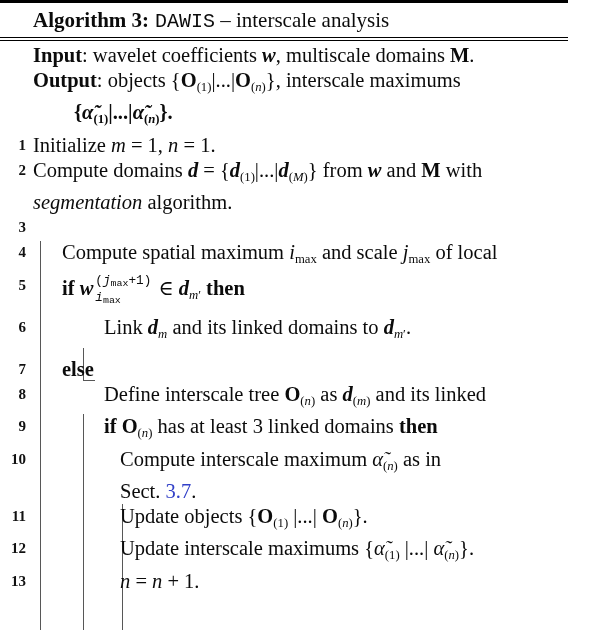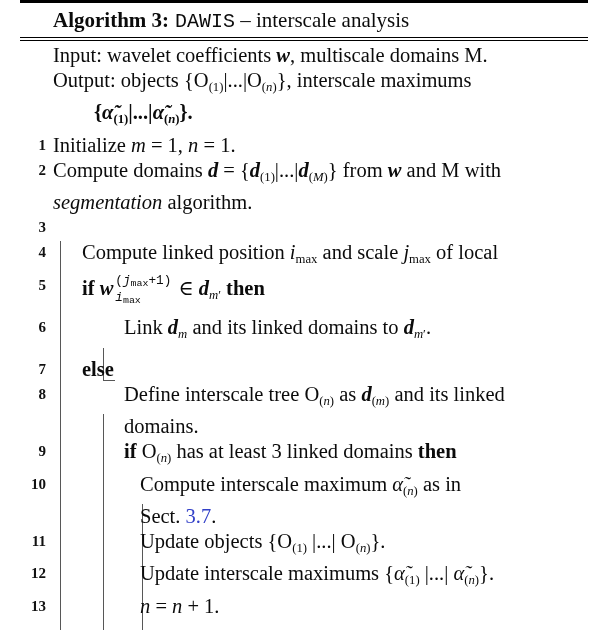--- a/index.html
+++ b/index.html
@@ -1,19 +1,19 @@
 <!DOCTYPE html>
 <html style="--link-color: #3240c8;"><head>
 <meta charset="utf-8">
 <style>
   html,body{margin:0;padding:0;background:#ffffff;}
   .box{
     width:568px;height:630px;box-sizing:border-box;background:#fff;
     display:flex;flex-direction:column;overflow:hidden;
-    font-family:"Liberation Serif","DejaVu Serif",serif;color:#0b0b0b;margin-left:20px;
+    font-family:"Liberation Serif","DejaVu Serif",serif;color:#0b0b0b;
   }
   .top-rule{height:3px;background:#000;flex:0 0 auto;}
   .mid-rule{height:2px;border-top:1px solid #000;border-bottom:1px solid #000;flex:0 0 auto;}
   .header{padding:5px 0 4px 33px;font-size:21px;white-space:nowrap;flex:0 0 auto;}
   .h-label{font-weight:bold;}
   .h-name{font-family:"Liberation Mono","DejaVu Sans Mono",monospace;font-size:0.95em;margin-left:6px;}
   .algo-body{flex:1 1 auto;position:relative;padding-top:2px;font-size:20.5px;}
   .row{position:relative;line-height:25px;min-height:25px;white-space:nowrap;}
   .num{
     position:absolute;left:0;top:0;width:26px;text-align:right;
@@ -21,21 +21,21 @@
   }
   .ind-0{padding-left:33px;}
   .ind-1{padding-left:62px;}
   .ind-2{padding-left:104px;}
   .ind-3{padding-left:120px;}
   .ind-h{padding-left:74px;font-weight:bold;}
   .gap-sm{margin-top:9px;}
   .tall{padding-bottom:7px;}
   .seg-rm{font-style:normal;}
   .seg-it{font-style:italic;}
-  .seg-bf{font-weight:normal;}
+  .seg-bf{font-weight:bold;}
   .seg-kw{font-weight:bold;}
   .seg-bi{font-weight:bold;font-style:italic;}
   .seg-link{color:var(--link-color,#3240c8);cursor:pointer;}
   .seg-sub{font-size:0.62em;vertical-align:-0.35em;}
   .seg-ssub{font-size:0.78em;vertical-align:-0.25em;}
   .seg-stack{
     display:inline-flex;flex-direction:column;align-items:flex-start;
     font-size:0.62em;line-height:1.2;vertical-align:middle;margin:0 2px;font-family:Liberation Mono, monospace;
   }
   .seg-stack .srow{display:block;}
@@ -58,29 +58,28 @@
     <div class="block-rule" style="left: 83px; top: 307px; height: 32px;"></div>
     <div class="block-rule" style="left: 83px; top: 373px; height: 250px;"></div>
     <div class="block-rule" style="left: 122px; top: 463px; height: 152px;"></div>
   <div class="row ind-0"><span class="content"><span class="seg-bf">Input</span><span class="seg-rm">: wavelet coefficients </span><span class="seg-bi">w</span><span class="seg-rm">, multiscale domains </span><span class="seg-bf">M</span><span class="seg-rm">.</span></span></div>
       <div class="row ind-0"><span class="content"><span class="seg-bf">Output</span><span class="seg-rm">: objects {</span><span class="seg-bf">O</span><span class="seg-sub"><span class="seg-rm">(1)</span></span><span class="seg-rm">|...|</span><span class="seg-bf">O</span><span class="seg-sub"><span class="seg-rm">(</span><span class="seg-it">n</span><span class="seg-rm">)</span></span><span class="seg-rm">}, interscale maximums</span></span></div>
       <div class="row ind-h"><span class="content"><span class="seg-rm">{</span><span class="seg-it">α̃</span><span class="seg-sub"><span class="seg-rm">(1)</span></span><span class="seg-rm">|...|</span><span class="seg-it">α̃</span><span class="seg-sub"><span class="seg-rm">(</span><span class="seg-it">n</span><span class="seg-rm">)</span></span><span class="seg-rm">}.</span></span></div>
       <div class="row ind-0"><span class="num">1</span><span class="content"><span class="seg-rm">Initialize </span><span class="seg-it">m</span><span class="seg-rm"> = 1, </span><span class="seg-it">n</span><span class="seg-rm"> = 1.</span></span></div>
       <div class="row ind-0"><span class="num">2</span><span class="content"><span class="seg-rm">Compute domains </span><span class="seg-bi">d</span><span class="seg-rm"> = {</span><span class="seg-bi">d</span><span class="seg-sub"><span class="seg-rm">(1)</span></span><span class="seg-rm">|...|</span><span class="seg-bi">d</span><span class="seg-sub"><span class="seg-rm">(</span><span class="seg-it">M</span><span class="seg-rm">)</span></span><span class="seg-rm">} from </span><span class="seg-bi">w</span><span class="seg-rm"> and </span><span class="seg-bf">M</span><span class="seg-rm"> with</span></span></div>
       <div class="row ind-0"><span class="content"><span class="seg-it">segmentation</span><span class="seg-rm"> algorithm.</span></span></div>
       <div class="row ind-0"><span class="num">3</span></div>
-      <div class="row ind-1"><span class="num">4</span><span class="content"><span class="seg-rm">Compute linked position </span><span class="seg-it">i</span><span class="seg-sub"><span class="seg-rm">max</span></span><span class="seg-rm"> and scale </span><span class="seg-it">j</span><span class="seg-sub"><span class="seg-rm">max</span></span><span class="seg-rm"> of local</span></span></div>
+      <div class="row ind-1"><span class="num">4</span><span class="content"><span class="seg-rm">Compute spatial maximum </span><span class="seg-it">i</span><span class="seg-sub"><span class="seg-rm">max</span></span><span class="seg-rm"> and scale </span><span class="seg-it">j</span><span class="seg-sub"><span class="seg-rm">max</span></span><span class="seg-rm"> of local</span></span></div>
       <div class="row ind-1 tall"><span class="num">5</span><span class="content"><span class="seg-kw">if </span><span class="seg-bi">w</span><span class="seg-stack">
             <span class="srow"><span class="seg-rm">(</span><span class="seg-it">j</span><span class="seg-ssub">max</span><span class="seg-rm">+1)</span></span>
             <span class="srow"><span class="seg-it">i</span><span class="seg-ssub">max</span></span>
           </span><span class="seg-rm"> ∈ </span><span class="seg-bi">d</span><span class="seg-sub"><span class="seg-it">m</span><span class="seg-rm">′</span></span><span class="seg-kw"> then</span></span></div>
       <div class="row ind-2"><span class="num">6</span><span class="content"><span class="seg-rm">Link </span><span class="seg-bi">d</span><span class="seg-sub"><span class="seg-it">m</span></span><span class="seg-rm"> and its linked domains to </span><span class="seg-bi">d</span><span class="seg-sub"><span class="seg-it">m</span><span class="seg-rm">′</span></span><span class="seg-rm">.</span></span></div>
       <div class="row ind-1 gap-sm"><span class="num">7</span><span class="content"><span class="seg-kw">else</span></span></div>
       <div class="row ind-2"><span class="num">8</span><span class="content"><span class="seg-rm">Define interscale tree </span><span class="seg-bf">O</span><span class="seg-sub"><span class="seg-rm">(</span><span class="seg-it">n</span><span class="seg-rm">)</span></span><span class="seg-rm"> as </span><span class="seg-bi">d</span><span class="seg-sub"><span class="seg-rm">(</span><span class="seg-it">m</span><span class="seg-rm">)</span></span><span class="seg-rm"> and its linked</span></span></div>
-      <div class="row ind-2"><span class="content"><span class="seg-rm">domains.</span></span></div>
       <div class="row ind-2"><span class="num">9</span><span class="content"><span class="seg-kw">if </span><span class="seg-bf">O</span><span class="seg-sub"><span class="seg-rm">(</span><span class="seg-it">n</span><span class="seg-rm">)</span></span><span class="seg-rm"> has at least 3 linked domains </span><span class="seg-kw">then</span></span></div>
       <div class="row ind-3"><span class="num">10</span><span class="content"><span class="seg-rm">Compute interscale maximum </span><span class="seg-it">α̃</span><span class="seg-sub"><span class="seg-rm">(</span><span class="seg-it">n</span><span class="seg-rm">)</span></span><span class="seg-rm"> as in</span></span></div>
       <div class="row ind-3"><span class="content"><span class="seg-rm">Sect. </span><span class="seg-link">3.7</span><span class="seg-rm">.</span></span></div>
       <div class="row ind-3"><span class="num">11</span><span class="content"><span class="seg-rm">Update objects {</span><span class="seg-bf">O</span><span class="seg-sub"><span class="seg-rm">(1)</span></span><span class="seg-rm"> |...| </span><span class="seg-bf">O</span><span class="seg-sub"><span class="seg-rm">(</span><span class="seg-it">n</span><span class="seg-rm">)</span></span><span class="seg-rm">}.</span></span></div>
       <div class="row ind-3"><span class="num">12</span><span class="content"><span class="seg-rm">Update interscale maximums {</span><span class="seg-it">α̃</span><span class="seg-sub"><span class="seg-rm">(1)</span></span><span class="seg-rm"> |...| </span><span class="seg-it">α̃</span><span class="seg-sub"><span class="seg-rm">(</span><span class="seg-it">n</span><span class="seg-rm">)</span></span><span class="seg-rm">}.</span></span></div>
       <div class="row ind-3"><span class="num">13</span><span class="content"><span class="seg-it">n</span><span class="seg-rm"> = </span><span class="seg-it">n</span><span class="seg-rm"> + 1.</span></span></div>
     </div>
 
 </div>
 

